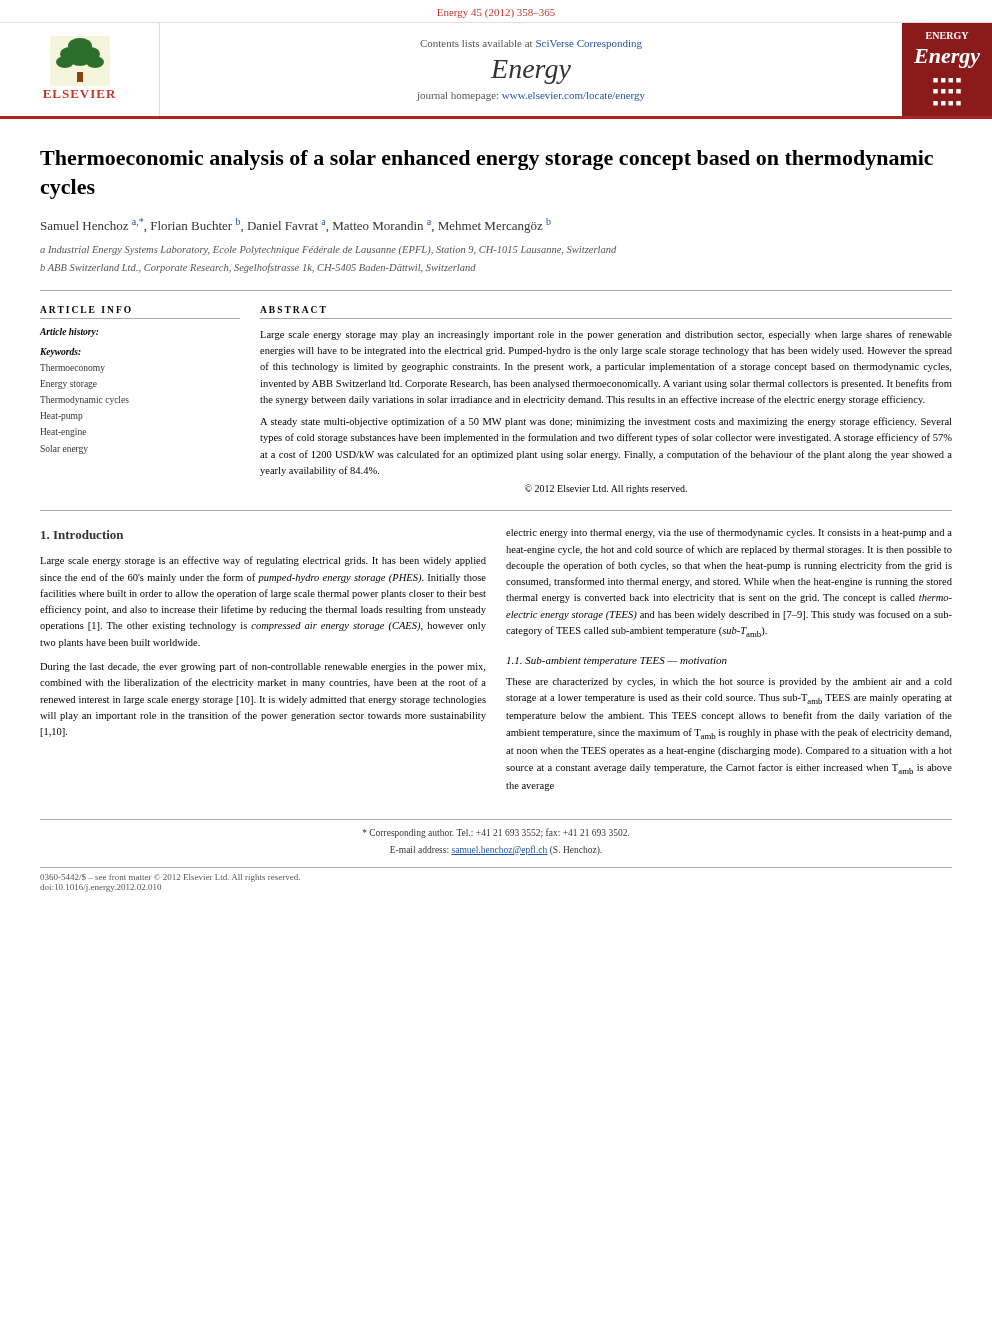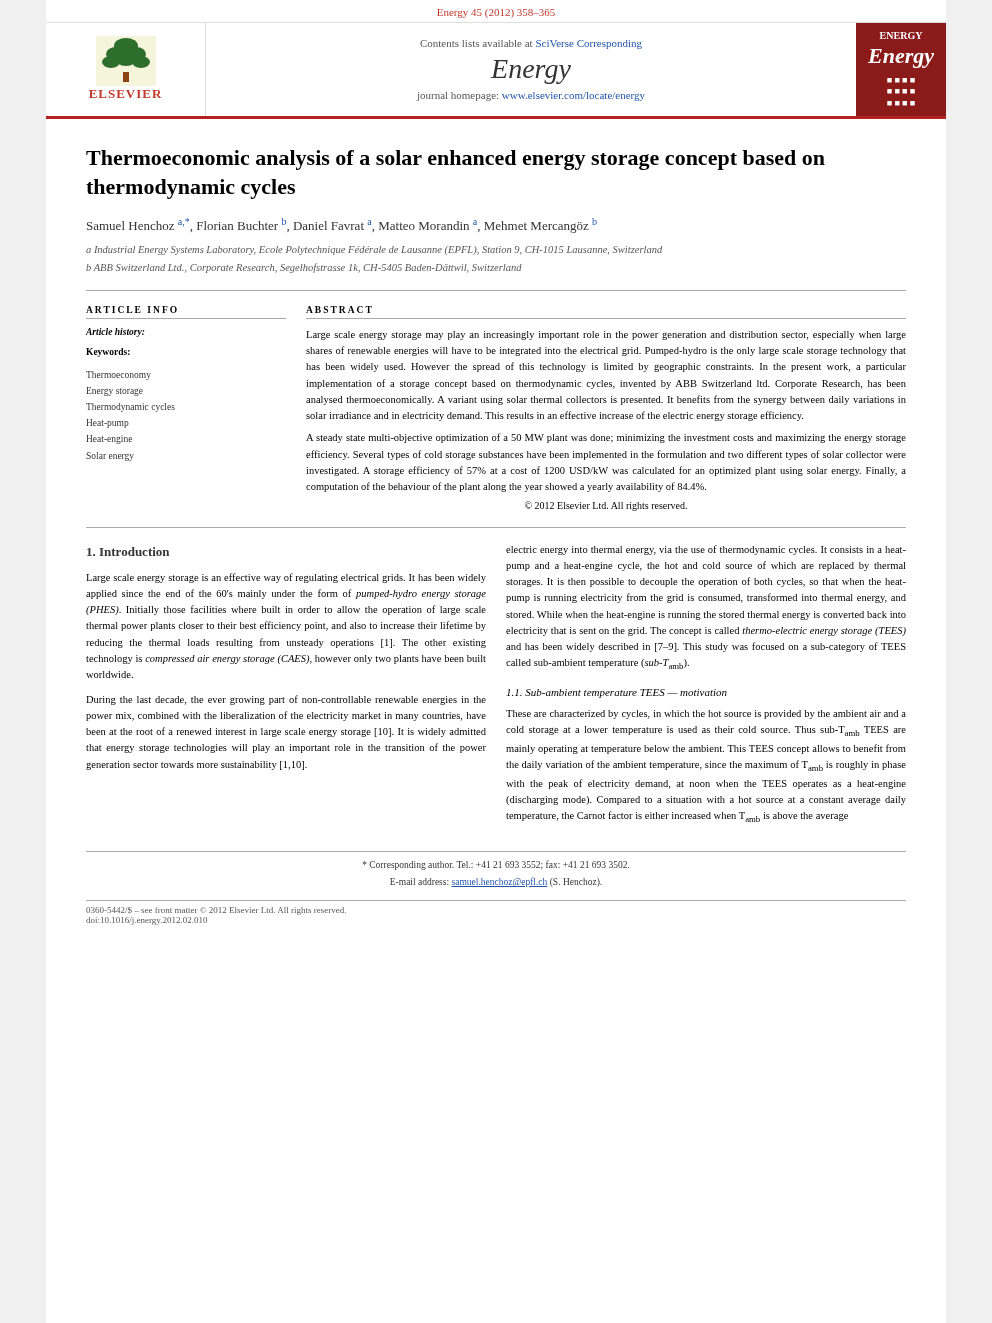--- a/index.html
+++ b/index.html
@@ -4,21 +4,21 @@
   <style>
     * { margin: 0; padding: 0; box-sizing: border-box; }
     body {
       background: #f0f0f0;
       font-family: 'Times New Roman', Times, serif;
       width: 992px;
       min-height: 1323px;
     }
     .page {
       background: #fff;
-      width: 900px;
+      width: 992px;
       min-height: 1323px;
       margin: 0 auto;
       padding: 0;
     }
 
     
     .top-bar {
       background: #fff;
       text-align: center;
       padding: 6px 0 4px 0;
@@ -159,24 +159,25 @@
       margin-bottom: 4px;
     }
     .article-history-items {
       font-size: 9.5px;
       color: #333;
       line-height: 1.7;
     }
 
     .keywords-label {
       font-size: 9.5px;
+      font-style: italic;
       font-weight: bold;
       color: #000;
       margin-top: 10px;
-      margin-bottom: 10px;
+      margin-bottom: 3px;
     }
     .keywords-list {
       font-size: 9.5px;
       color: #333;
       line-height: 1.7;
     }
 
     
     .abstract-text {
       font-size: 10.5px;

